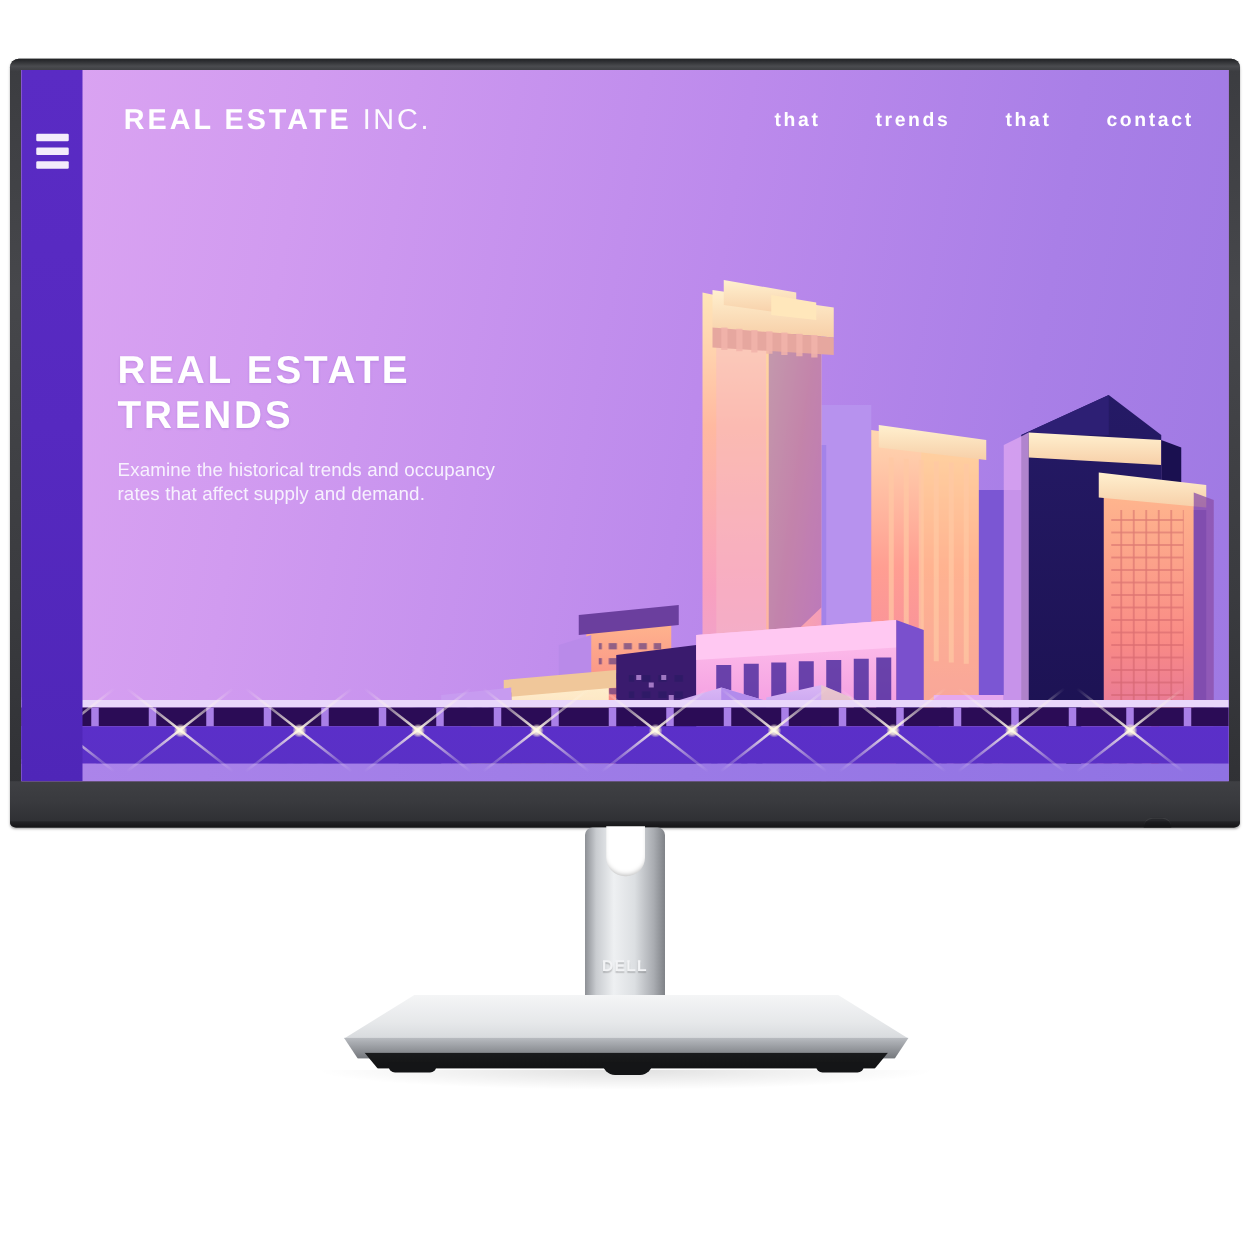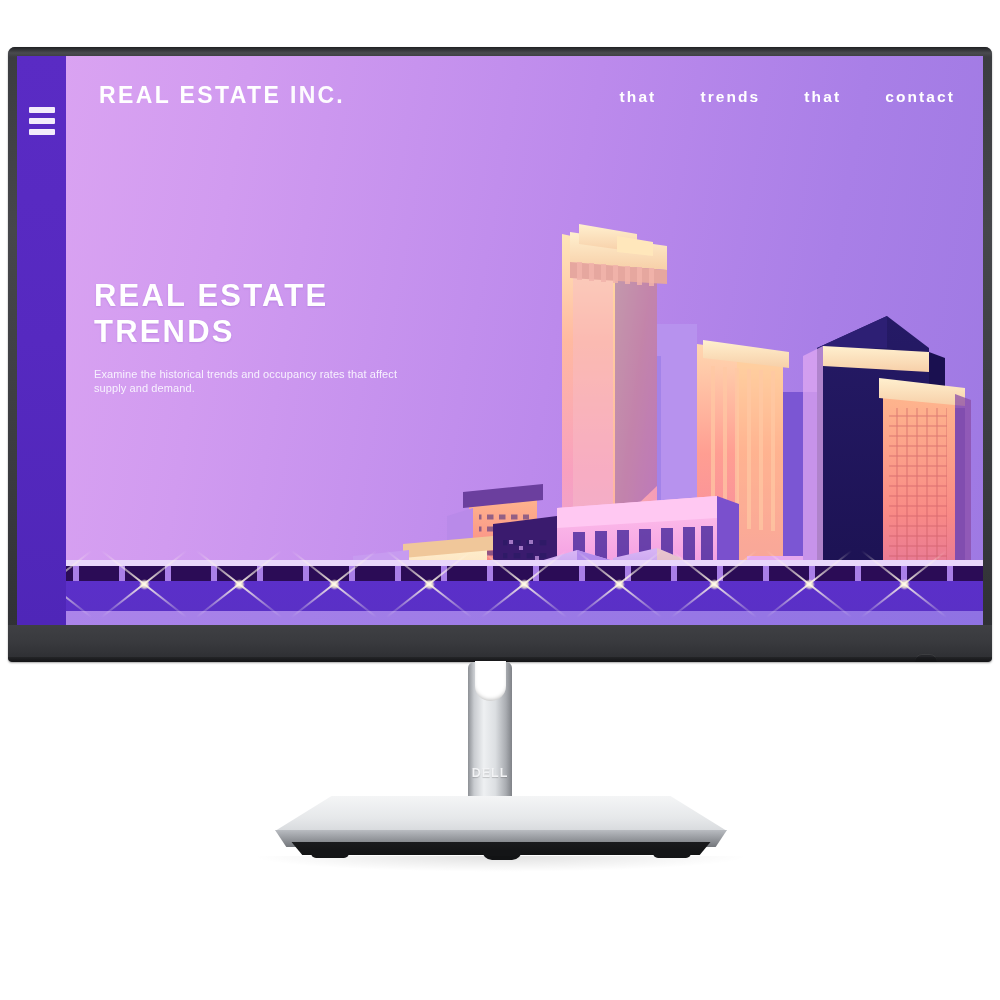--- a/index.html
+++ b/index.html
@@ -58,36 +58,36 @@
   .burger{ position:absolute; left:12px; top:51px; width:26px; height:28px; display:flex; flex-direction:column; justify-content:space-between; }
   .burger i{ display:block; height:6px; background:#f3ecfb; border-radius:1px; }
 
   
   .hdr{ position:absolute; left:49px; top:0; right:0; height:100px; z-index:7; }
   .brand{
     position:absolute; left:33px; top:26px;
     font-size:23px; letter-spacing:2.4px; color:#ffffff; white-space:nowrap;
   }
   .brand b{ font-weight:bold; }
-  .brand span{ font-weight:700; opacity:.97; letter-spacing:2.2px; }
+  .brand span{ font-weight:400; opacity:.97; letter-spacing:2.2px; }
 
   .nav{ position:absolute; right:28px; top:32px; display:flex; gap:44px; }
   .nav a{
     font-size:15.5px; font-weight:bold; letter-spacing:2.1px;
     color:#ffffff; text-decoration:none; white-space:nowrap;
   }
 
   
   .hero{ position:absolute; left:77px; top:222px; width:350px; z-index:6; }
   .hero h1{
     font-size:31px; font-weight:bold; line-height:1.17; letter-spacing:2.2px;
     color:#ffffff; white-space:pre-line; text-shadow:0 1px 2px rgba(90,40,160,.18);
   }
   .hero p{
-    margin-top:16px; font-size:11px; line-height:1.28; letter-spacing:.1px;
+    margin-top:16px; font-size:15px; line-height:1.28; letter-spacing:.1px;
     color:#f7f1fe; max-width:330px;
   }
 
   
   .city{ position:absolute; left:0; top:0; width:966px; height:569px; z-index:3; }
   .city svg{ display:block; width:966px; height:569px; }
 
   
   .ground{ position:absolute; left:0; bottom:0; width:100%; height:65px; z-index:4; }
   .g-hl{ position:absolute; left:0; top:0; width:100%; height:6px; background:#e9d7fb; }
@@ -106,21 +106,21 @@
   }
   .spark b{ width:108px; height:2px; margin-left:-54px; margin-top:-1px; transform:rotate(38deg); }
   .spark i{ width:108px; height:2px; margin-left:-54px; margin-top:-1px; transform:rotate(-38deg); }
   .spark em{
     position:absolute; left:50%; top:50%; width:11px; height:11px; margin:-5.5px 0 0 -5.5px;
     border-radius:50%; background:radial-gradient(circle,#fffdf2 0%, rgba(255,247,210,.75) 40%, rgba(255,240,190,0) 72%);
   }
 
   
   .neck{
-    position:absolute; left:468px; top:662px; width:44px; height:152px;
+    position:absolute; left:468px; top:662px; width:64px; height:152px;
     background:linear-gradient(90deg,#8d9095 0%, #c9ccd0 14%, #eef0f2 36%, #dcdfe2 62%, #a9acb1 86%, #7f8287 100%);
     border-radius:6px 6px 3px 3px;
   }
   .neck-hole{
     position:absolute; left:50%; top:-1px; width:31px; height:40px; margin-left:-15.5px;
     background:#ffffff; border-radius:0 0 15px 15px;
     box-shadow:inset 0 -3px 4px -2px rgba(0,0,0,.28);
   }
   .neck-logo{
     position:absolute; left:0; right:0; top:104px; text-align:center;

